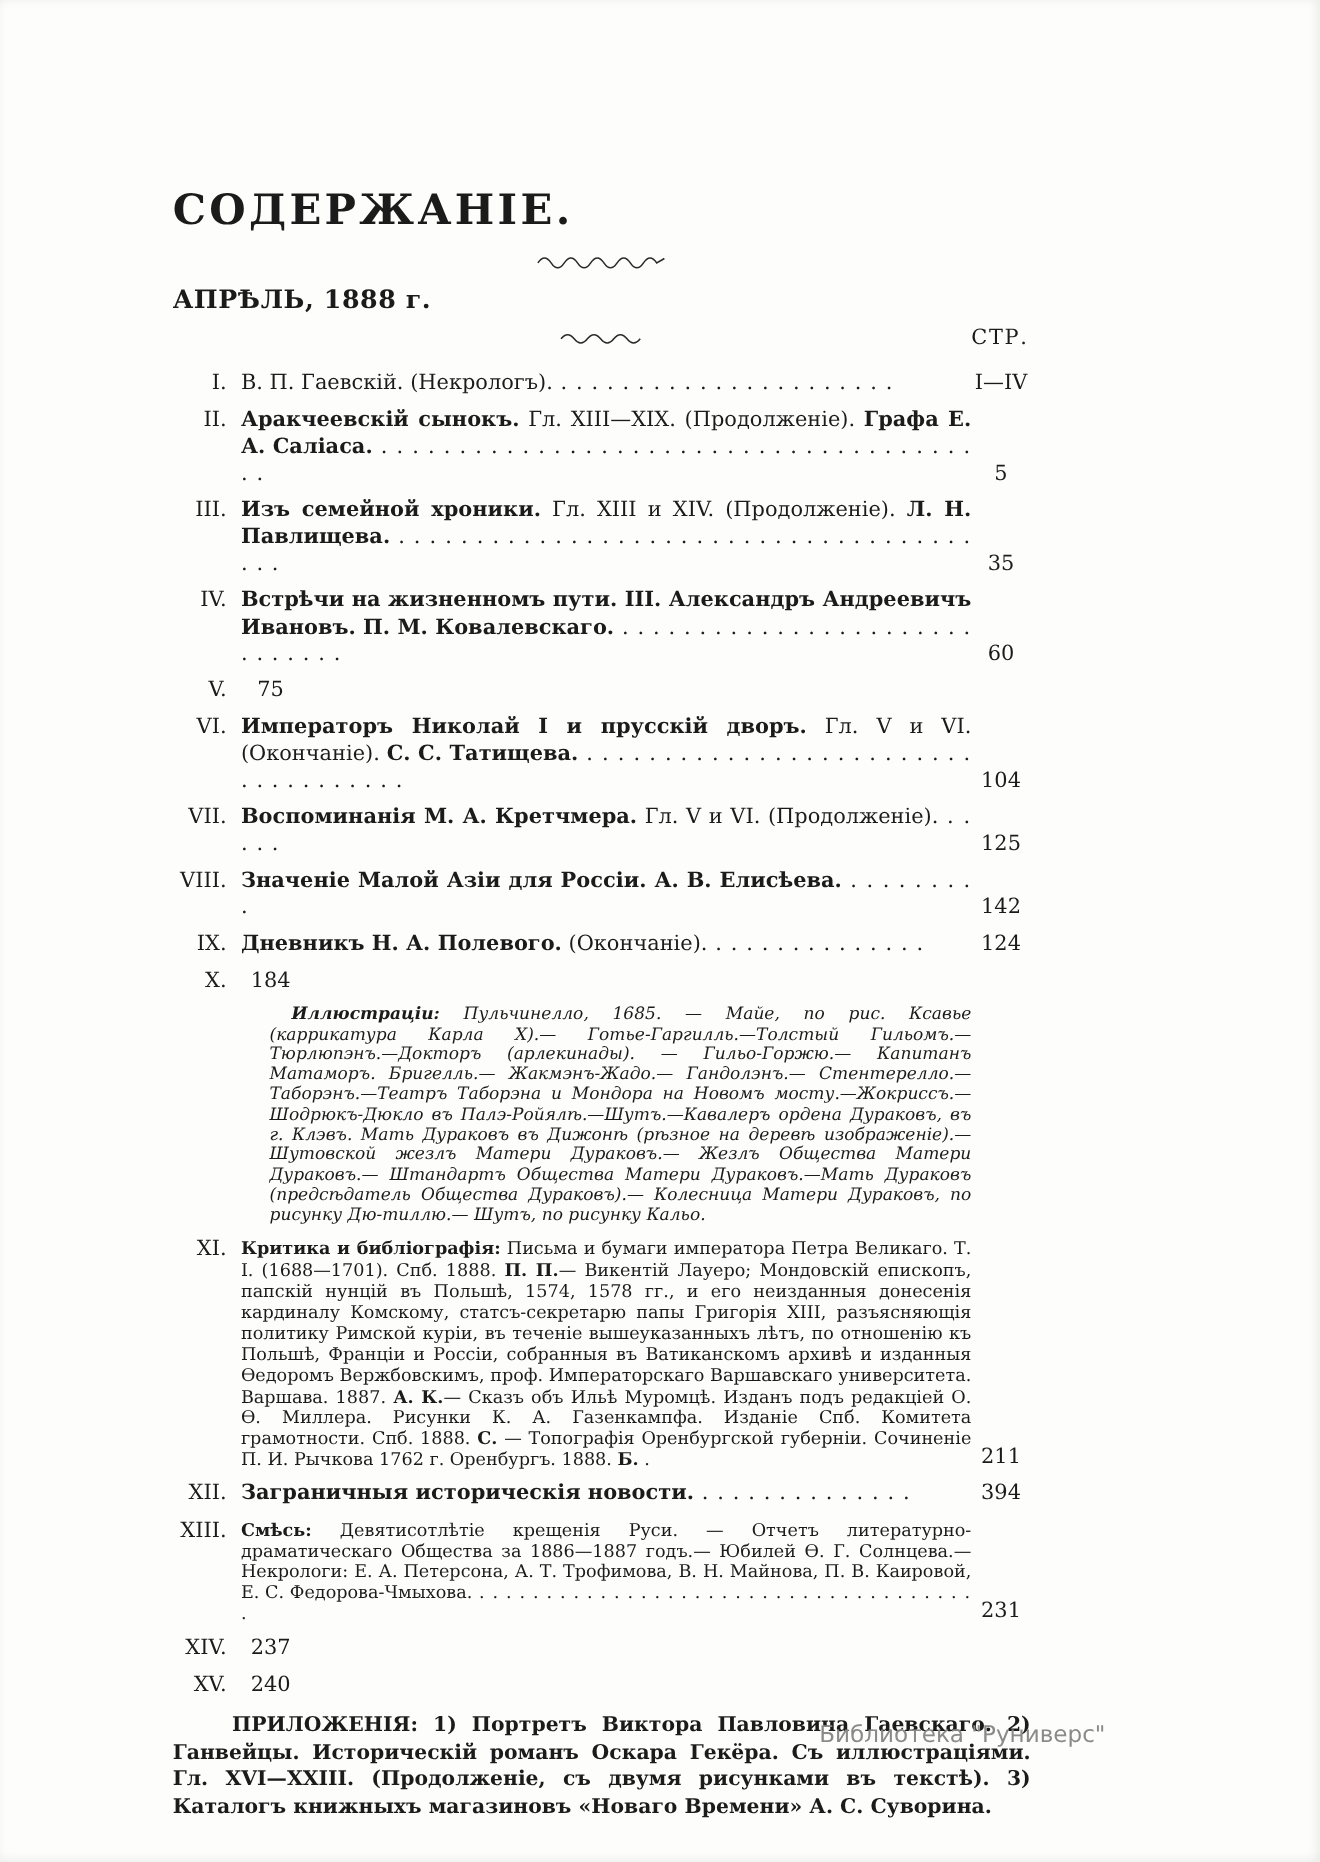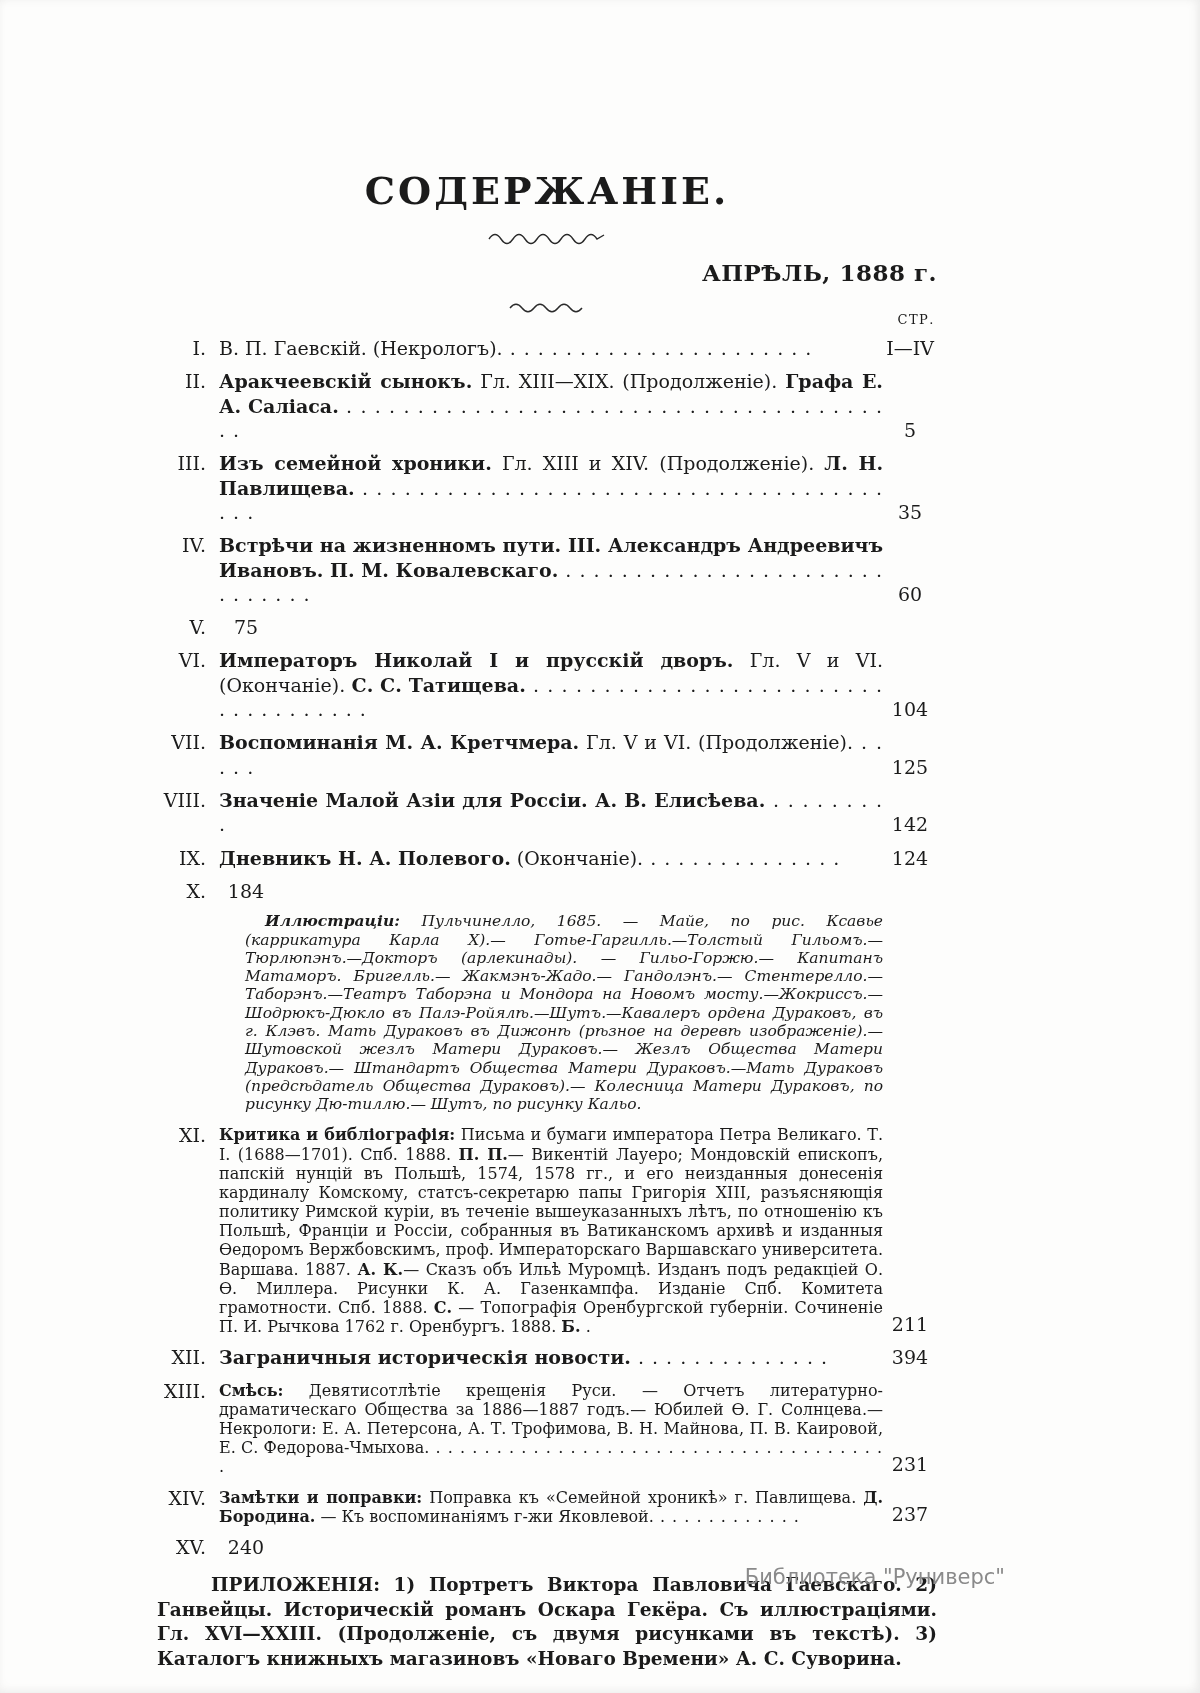--- a/index.html
+++ b/index.html
@@ -19,35 +19,34 @@
   .content {
     width: 780px;
     margin-left: 157px;
     padding-top: 168px;
   }
   .page-title {
     margin: 0;
     font-size: 38px;
     font-weight: 600;
     letter-spacing: 3px;
-    text-align: center;
   }
   .orn-row { display: flex; justify-content: center; margin-top: 18px; }
   .issue-heading {
     margin-top: 14px;
     font-size: 23px;
     font-weight: 700;
     letter-spacing: 0.5px;
-    text-align: right;
+    text-align: left;
   }
   .orn2-row { position: relative; height: 22px; margin-top: 8px; }
   .orn2-row .orn-center { position: absolute; left: 50%; top: 5px; transform: translateX(-50%); }
   .page-col-header {
-    position: absolute; right: 2px; top: 18px;
-    font-size: 13px; letter-spacing: 1.5px;
+    position: absolute; right: 2px; top: 2px;
+    font-size: 19px; letter-spacing: 1.5px;
   }
   .toc { margin-top: 20px; }
   .toc-entry {
     display: flex;
     align-items: flex-start;
     margin-bottom: 9px;
     font-size: 19px;
     line-height: 1.28;
   }
   .num {
@@ -187,21 +186,20 @@
           <div class="body"><span class="b">Заграничныя историческія новости.</span><span class="dots"> . . . . . . . . . . . . . .</span></div>
           <div class="page">394</div>
         </div>
         <div class="toc-entry small">
           <div class="num">XIII.</div>
           <div class="body"><span class="b">Смѣсь:</span><span> Девятисотлѣтіе крещенія Руси. — Отчетъ литературно-драматическаго Общества за 1886—1887 годъ.— Юбилей Ѳ. Г. Солнцева.— Некрологи: Е. А. Петерсона, А. Т. Трофимова, В. Н. Майнова, П. В. Каировой, Е. С. Федорова-Чмыхова.</span><span class="dots"> . . . . . . . . . . . . . . . . . . . . . . . . . . . . . . . . . . . . . .</span></div>
           <div class="page">231</div>
         </div>
         <div class="toc-entry small">
           <div class="num">XIV.</div>
-          <div class="body"><span class="b">Замѣтки и поправки:</span><span> Поправка къ «Семейной хроникѣ» г. Павлищева. </span><span class="b">Д. Бородина.</span><span> — Къ воспоминаніямъ г-жи Яковлевой.</span><span class="dots"> . . . . . . . . . . . .</span></div>
           <div class="page">237</div>
         </div>
         <div class="toc-entry">
           <div class="num">XV.</div>
           <div class="page">240</div>
         </div>
       </main>
 
     <p class="appendix"><span class="b">ПРИЛОЖЕНІЯ:</span><span class="b"> 1) Портретъ Виктора Павловича Гаевскаго. 2) Ганвейцы. Историческій романъ Оскара Гекёра. Съ иллюстраціями. Гл. XVI—XXIII. (Продолженіе, съ двумя рисунками въ текстѣ). 3) Каталогъ книжныхъ магазиновъ «Новаго Времени» А. С. Суворина.</span></p>
 

